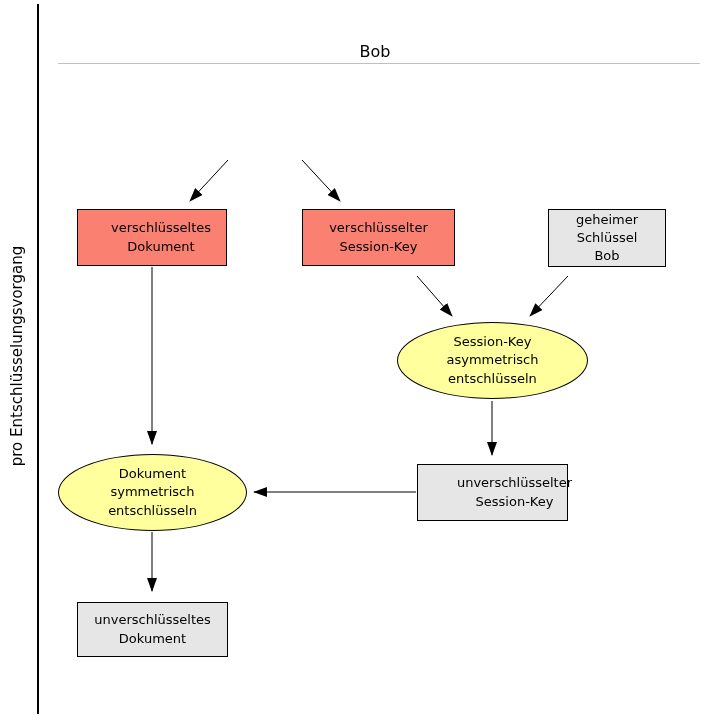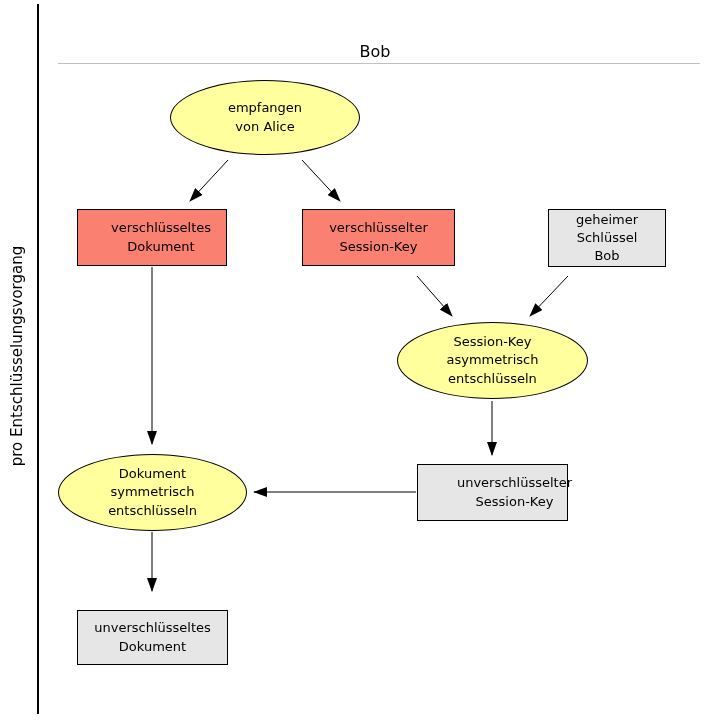--- a/index.html
+++ b/index.html
@@ -56,21 +56,21 @@
   .rect-gray { background: #e6e6e6; }
 
   
   #n-empfangen            { left: 170px; top:  80px; width: 190px; height: 75px; }
   #n-verschl-dokument     { left:  77px; top: 209px; width: 150px; height: 57px; padding-left: 18px; }
   #n-verschl-sessionkey   { left: 302px; top: 209px; width: 153px; height: 57px; justify-content: center; }
   #n-geheimer-schluessel  { left: 548px; top: 209px; width: 118px; height: 58px; }
   #n-sessionkey-entschl   { left: 397px; top: 322px; width: 191px; height: 77px; }
   #n-unverschl-sessionkey { left: 417px; top: 464px; width: 151px; height: 57px; padding-left: 44px; }
   #n-dokument-entschl     { left:  58px; top: 454px; width: 189px; height: 77px; }
-  #n-unverschl-dokument   { left:  77px; top: 602px; width: 151px; height: 55px; margin-top: 8px; }
+  #n-unverschl-dokument   { left:  77px; top: 602px; width: 151px; height: 55px; }
 
   #arrows {
     position: absolute;
     left: 0; top: 0;
     width: 720px; height: 720px;
     pointer-events: none;
   }
   #arrows line { stroke: #000; stroke-width: 1; }
 </style>
 </head>
@@ -95,24 +95,20 @@
     <line x1="228" y1="160" x2="190" y2="201" marker-end="url(#ah)"></line>
     <line x1="302" y1="160" x2="340" y2="201" marker-end="url(#ah)"></line>
     <line x1="152" y1="267" x2="152" y2="444" marker-end="url(#ah)"></line>
     <line x1="417" y1="276" x2="452" y2="316" marker-end="url(#ah)"></line>
     <line x1="568" y1="276" x2="530" y2="316" marker-end="url(#ah)"></line>
     <line x1="492" y1="401" x2="492" y2="455" marker-end="url(#ah)"></line>
     <line x1="416" y1="492" x2="254" y2="492" marker-end="url(#ah)"></line>
     <line x1="152" y1="532" x2="152" y2="591" marker-end="url(#ah)"></line>
   </svg>
 
-  <div id="n-empfangen" class="node ellipse">
-    <span class="lbl">empfangen
-von Alice</span>
-  </div>
 
   <div id="n-verschl-dokument" class="node rect-red">
     <span class="lbl">verschlüsseltes
 Dokument</span>
   </div>
 
   <div id="n-verschl-sessionkey" class="node rect-red">
     <span class="lbl">verschlüsselter
 Session-Key</span>
   </div>

